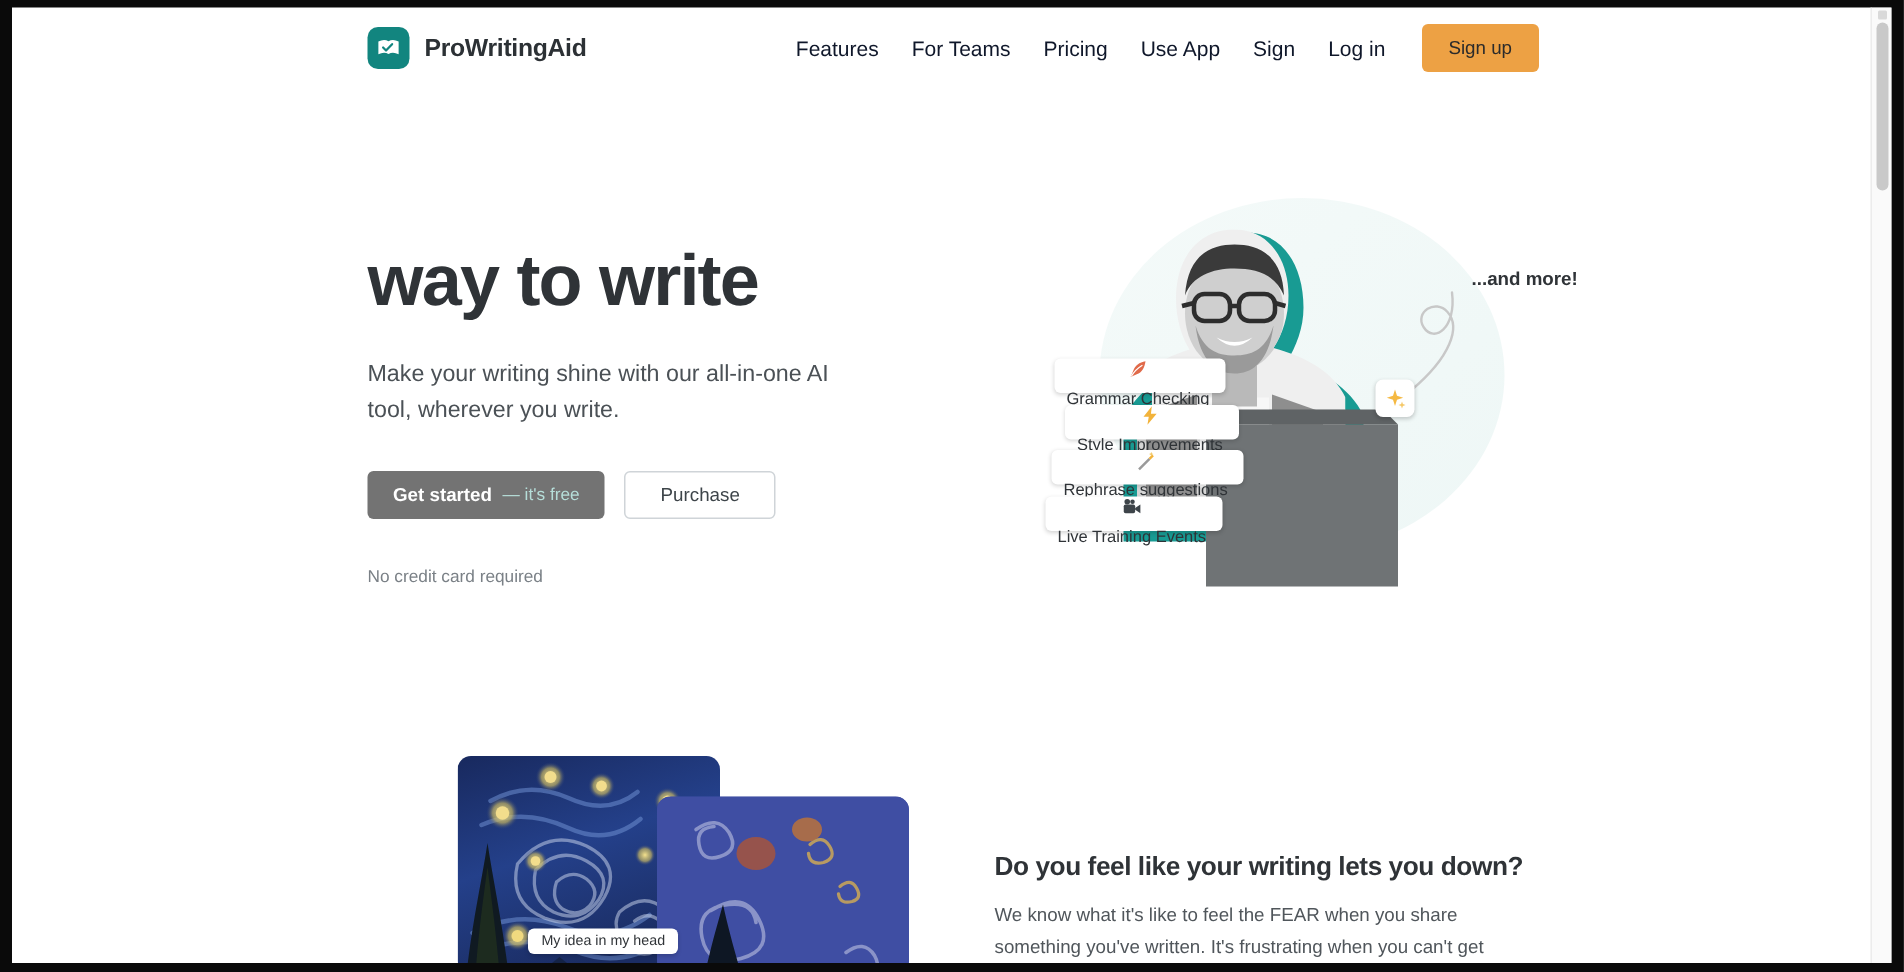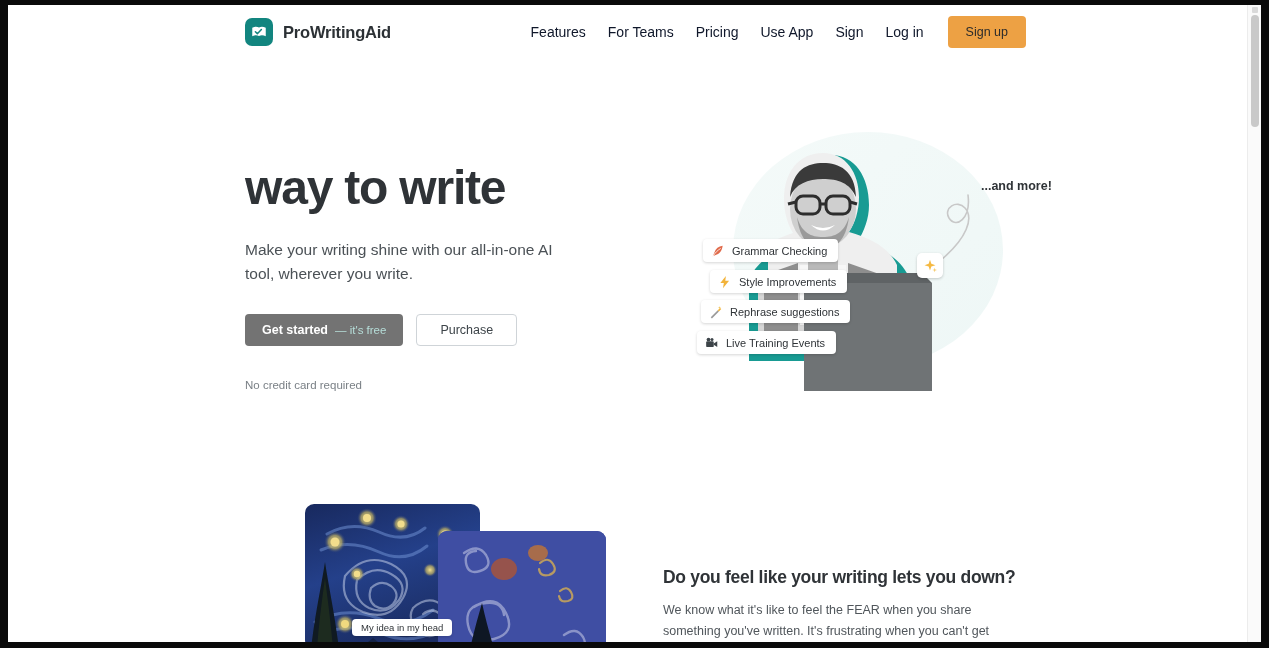--- a/index.html
+++ b/index.html
@@ -199,20 +199,21 @@
     position: absolute;
     background: #ffffff;
     border-radius: 4px;
     height: 23px;
     display: flex;
     align-items: center;
     gap: 7px;
     padding: 0 11px 0 8px;
     box-shadow: 0 1px 3px rgba(0,0,0,0.17);
     white-space: nowrap;
+    flex-direction: column;
   }
   .pill-label { font-size: 11px; color: #2f3337; }
   .pill-icon { width: 14px; height: 14px; flex: none; display:block; }
 
   #pill-0 { left: 35px; top: 134px; }
   #pill-1 { left: 42px; top: 165px; }
   #pill-2 { left: 33px; top: 195px; }
   #pill-3 { left: 29px; top: 226px; }
 
   #and-more {

